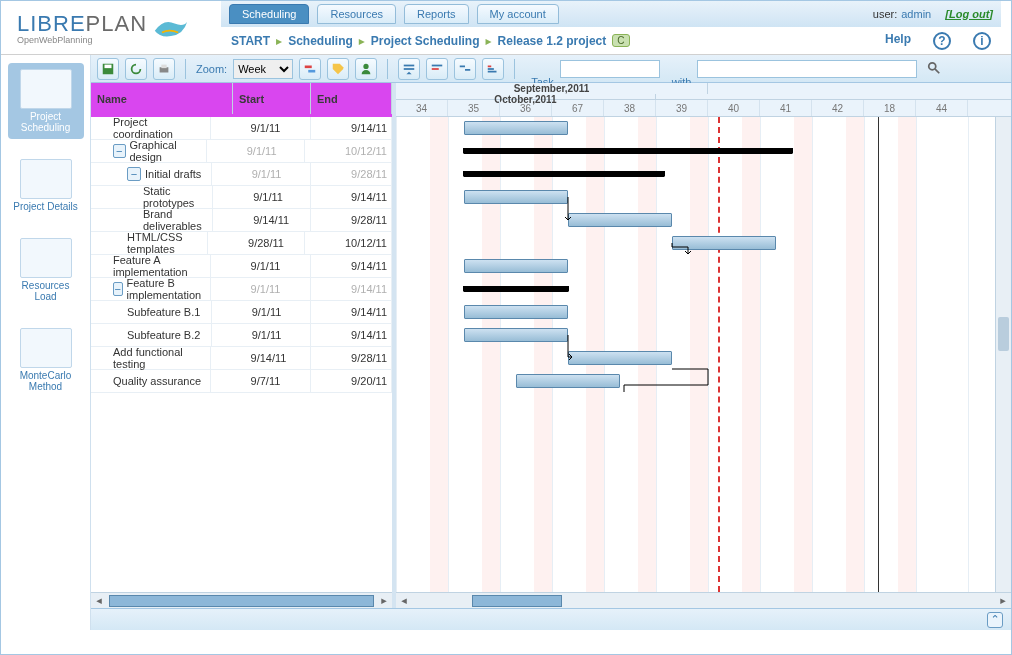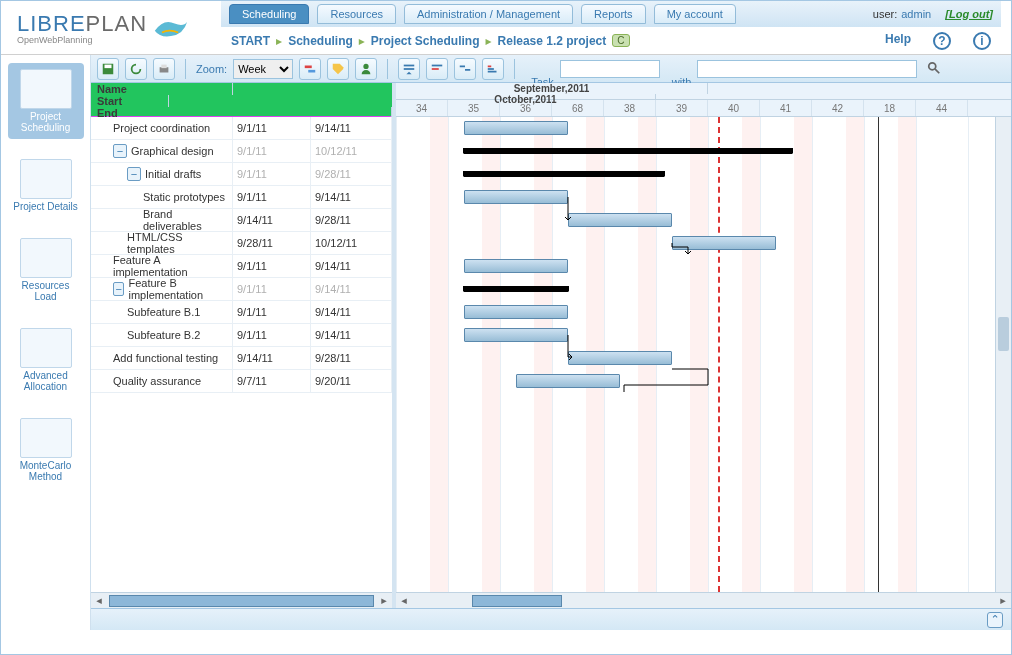--- a/index.html
+++ b/index.html
@@ -35,27 +35,27 @@
 .tbtn { width: 22px; height: 22px; background: linear-gradient(#f6fbff,#d9ecf7); border: 1px solid #9bc3de; border-radius: 3px; display: inline-flex; align-items: center; justify-content: center; cursor: pointer; }
 .tsep { width: 1px; height: 20px; background: #9bc3de; margin: 0 4px; }
 .zoomlbl { color: #3a7ab0; }
 select.zoom { border: 1px solid #9bc3de; height: 20px; font-size: 11px; }
 .tlabel { color: #3a7ab0; margin-left: 6px; margin-top: 27px; }
 input.tinput { border: 1px solid #9bc3de; height: 18px; width: 100px; font-size: 11px; padding: 0 4px; }
 input.tinput.wide { width: 220px; }
 .search-icon { margin-left: 4px; cursor: pointer; }
 .split { display: flex; flex: 1; overflow: hidden; }
 .leftpanel { width: 305px; border-right: 4px solid #d4e4f1; display: flex; flex-direction: column; }
-.grid-head { display: flex; height: 34px; border-bottom: 1px solid #d946ef; background: #22c55e; flex-direction: column; }
+.grid-head { display: flex; height: 34px; border-bottom: 3px solid #d946ef; background: #d946ef; }
 .grid-head .col { display: flex; align-items: center; padding: 0 6px; font-weight: bold; color: #3a3a3a; border-right: 1px solid #c0d3e2; }
 .col-name { width: 142px; }
 .col-start { width: 78px; }
 .col-end { flex:1; }
 .grid-body { flex: 1; overflow: hidden; }
-.row { display: flex; height: 23px; align-items: flex-start; border-bottom: 1px solid #e8eff5; font-size: 11px; }
+.row { display: flex; height: 23px; align-items: flex-start; border-bottom: 1px solid #e8eff5; font-size: 11px; gap: 36px; }
 .cell { padding: 0 4px; display: flex; align-items: center; height: 100%; border-right: 1px solid #e8eff5; }
 .cell.cname { width: 142px; }
 .cell.cstart { width: 78px; }
 .cell.cend { flex:1; }
 .indent1 { padding-left: 22px; }
 .indent2 { padding-left: 36px; }
 .indent3 { padding-left: 52px; }
 .muted { color: #b0b0b0; }
 .exp { display:inline-flex; width: 14px; height: 14px; border: 1px solid #6a9cc4; background:#e8f3fb; align-items:center; justify-content:center; margin-right: 4px; color:#3a7ab0; font-size:11px; border-radius:2px; cursor:pointer;}
 .rightpanel { flex: 1; display: flex; flex-direction: column; position: relative; }
@@ -96,21 +96,20 @@
     <svg class="logo-bird" viewBox="0 0 40 30">
         <path d="M2 18 Q12 4 24 10 Q34 14 38 8 Q34 22 20 24 Q8 26 2 18 Z" fill="#5bbad5"></path>
         <path d="M10 20 Q18 16 28 20" stroke="#f7b500" stroke-width="2" fill="none"></path>
       </svg>
   </div>
   <div class="rightcol">
     <div class="tabrow">
       <div id="tabs-host" style="display: flex; gap: 8px;">
           <div class="tab active">Scheduling</div>
           <div class="tab">Resources</div>
-          <div class="tab">Administration / Management</div>
           <div class="tab">Reports</div>
           <div class="tab">My account</div>
         </div>
       <div class="user-area">
         <span>user:</span>
         <span class="u">admin</span>&nbsp;&nbsp;
         <a href="#" class="logout">[Log out]</a>
       </div>
     </div>
     <div class="breadcrumb">
@@ -140,24 +139,20 @@
       <div class="side-item">
         <div class="side-thumb"></div>
         <div>Project Details</div>
       </div>
       <div class="side-item">
         <div class="side-thumb"></div>
         <div>Resources Load</div>
       </div>
       <div class="side-item">
         <div class="side-thumb"></div>
-        <div>Advanced Allocation</div>
-      </div>
-      <div class="side-item">
-        <div class="side-thumb"></div>
         <div>MonteCarlo Method</div>
       </div>
     </div>
   <div class="content">
     <div class="toolbar">
       <span class="tbtn">
           <svg class="ico" viewBox="0 0 16 16">
             <rect x="2" y="2" width="12" height="12" fill="#3b8a3b"></rect>
             <rect x="4" y="3" width="8" height="4" fill="#fff"></rect>
           </svg>
@@ -337,21 +332,21 @@
       <div class="rightpanel">
         <div class="timeline-head">
           <div class="tl-top" id="tl-months">
               <div class="tl-month" style="width: 312px;">September,2011</div>
               <div class="tl-month" style="width: 260px;">October,2011</div>
             </div>
           <div class="tl-weeks" id="tl-weeks">
               <div class="tl-wk">34</div>
               <div class="tl-wk">35</div>
               <div class="tl-wk">36</div>
-              <div class="tl-wk">68</div>
+              <div class="tl-wk">67</div>
               <div class="tl-wk">38</div>
               <div class="tl-wk">39</div>
               <div class="tl-wk">40</div>
               <div class="tl-wk">41</div>
               <div class="tl-wk">42</div>
               <div class="tl-wk">18</div>
               <div class="tl-wk">44</div>
             </div>
         </div>
         <div class="gantt" id="gantt">

